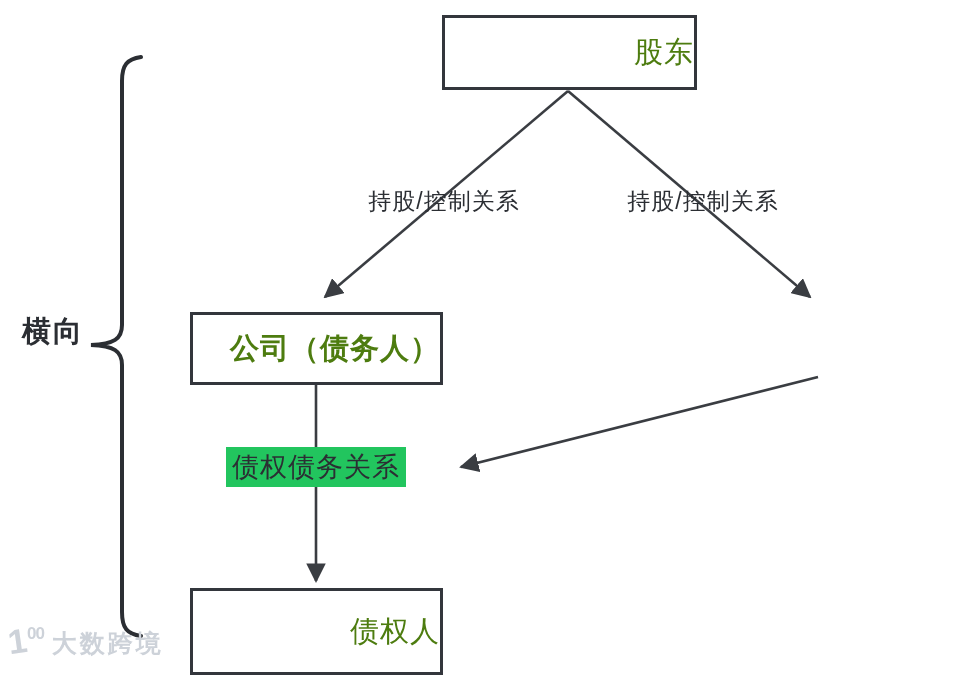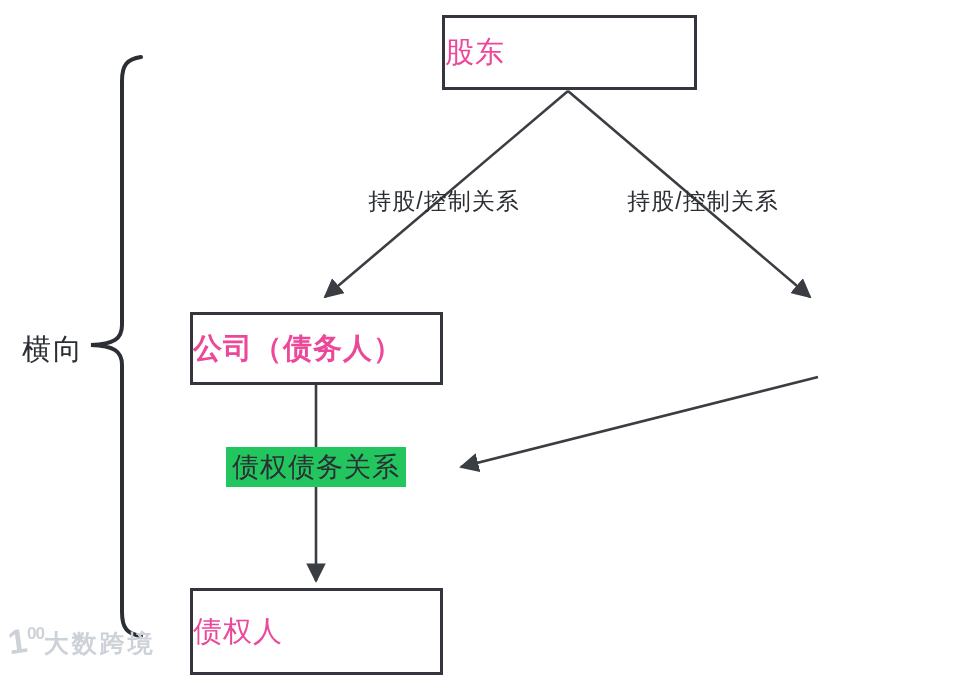--- a/index.html
+++ b/index.html
@@ -16,24 +16,24 @@
     position: absolute;
     left: 0; top: 0;
     width: 973px; height: 675px;
   }
   .node-box {
     position: absolute;
     border: 3px solid #33363c;
     background: #ffffff;
     display: flex;
     align-items: center;
-    justify-content: flex-start;
+    justify-content: flex-end;
     font-size: 29px;
     letter-spacing: 1px;
-    color: #ec4899;
+    color: #4d7c0f;
     box-sizing: border-box;
   }
   .box-shareholder { left: 442px; top: 15px;  width: 255px; height: 75px; }
   .box-company     { left: 190px; top: 312px; width: 253px; height: 73px; font-weight: bold; }
   .box-affiliate   { left: 693px; top: 303px; width: 253px; height: 72px; }
   .box-creditor    { left: 190px; top: 588px; width: 253px; height: 87px; }
   .edge-label {
     position: absolute;
     transform: translate(-50%, -50%);
     font-size: 23px;
@@ -50,23 +50,23 @@
     font-size: 27px;
   }
   .lbl-liability {
     left: 640px; top: 421px;
     color: #e24a4a;
     font-size: 26px;
     font-weight: 500;
   }
   .side-label {
     position: absolute;
-    left: 22px; top: 330px;
+    left: 22px; top: 312px;
     font-size: 29px;
-    font-weight: 400;
+    font-weight: 700;
     letter-spacing: 2px;
     color: #2b2e33;
   }
   .watermark {
     position: absolute;
     left: 8px; top: 624px;
     display: flex;
     align-items: flex-end;
     color: #cdd2d9;
     user-select: none;
@@ -77,21 +77,21 @@
     line-height: 1;
     display: flex;
     align-items: flex-start;
   }
   .wm-logo .one { font-size: 34px; transform: rotate(-8deg); }
   .wm-logo .oo  { font-size: 17px; font-weight: 700; letter-spacing: -1px; margin-top: 1px; }
   .wm-text {
     font-size: 25px;
     font-weight: 700;
     letter-spacing: 3px;
-    margin-left: 0;
+    margin-left: 8px;
     line-height: 1.2;
   }
 </style>
 </head>
 <body>
 
 <div class="stage">
 
   <svg class="wires" viewBox="0 0 973 675">
     <defs>

